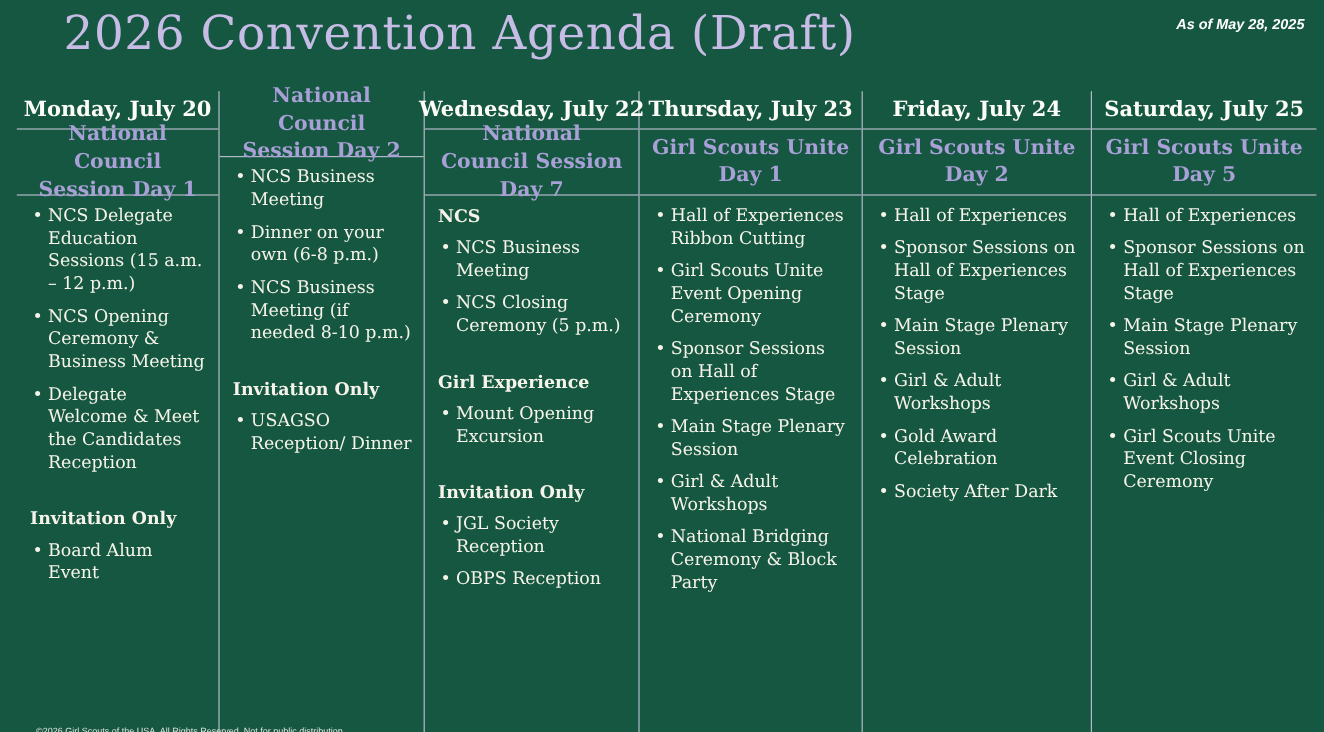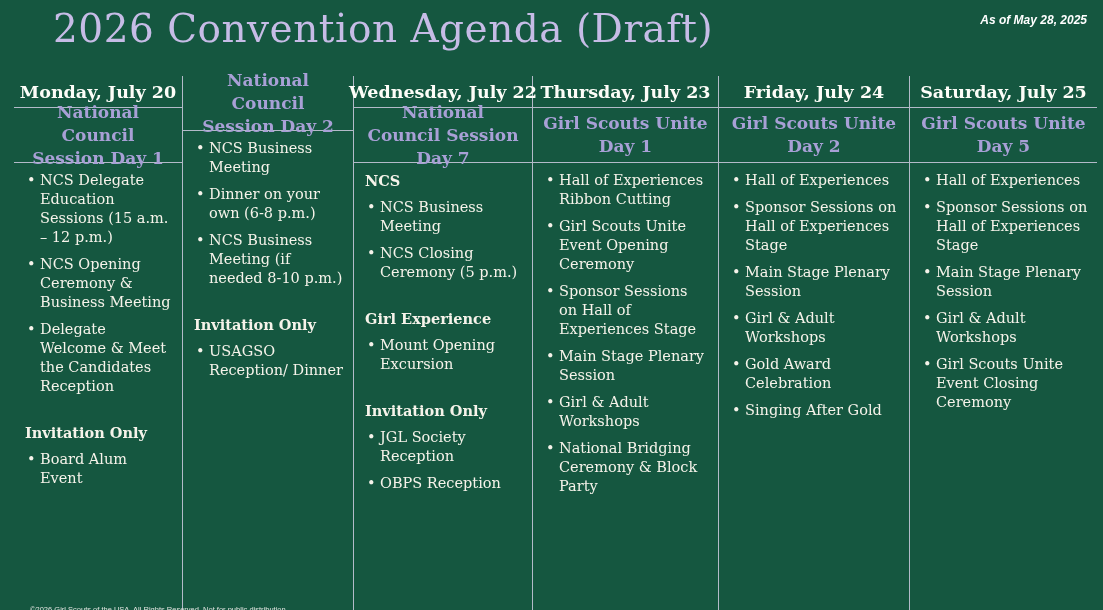--- a/index.html
+++ b/index.html
@@ -144,21 +144,21 @@
   </div>
   <div class="col">
     <div class="day-header">Friday, July 24</div>
     <div class="sub-header">Girl Scouts Unite Day 2</div>
     <div class="col-items">
         <div class="item bullet">Hall of Experiences</div>
         <div class="item bullet">Sponsor Sessions on Hall of Experiences Stage</div>
         <div class="item bullet">Main Stage Plenary Session</div>
         <div class="item bullet">Girl &amp; Adult Workshops</div>
         <div class="item bullet">Gold Award Celebration</div>
-        <div class="item bullet">Singing After Gold</div>
+        <div class="item bullet">Society After Dark</div>
       </div>
   </div>
   <div class="col">
     <div class="day-header">Saturday, July 25</div>
     <div class="sub-header">Girl Scouts Unite Day 5</div>
     <div class="col-items">
         <div class="item bullet">Hall of Experiences</div>
         <div class="item bullet">Sponsor Sessions on Hall of Experiences Stage</div>
         <div class="item bullet">Main Stage Plenary Session</div>
         <div class="item bullet">Girl &amp; Adult Workshops</div>

